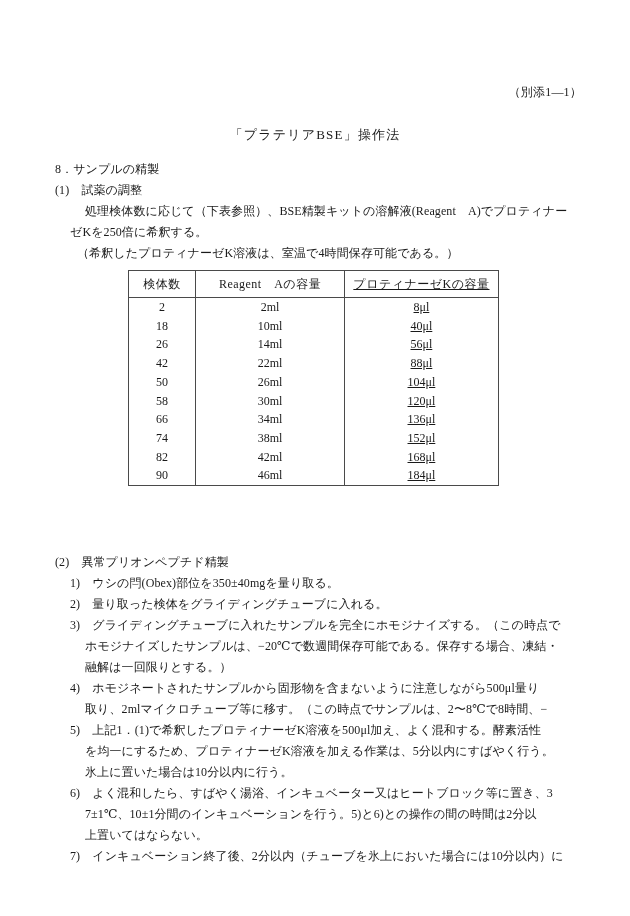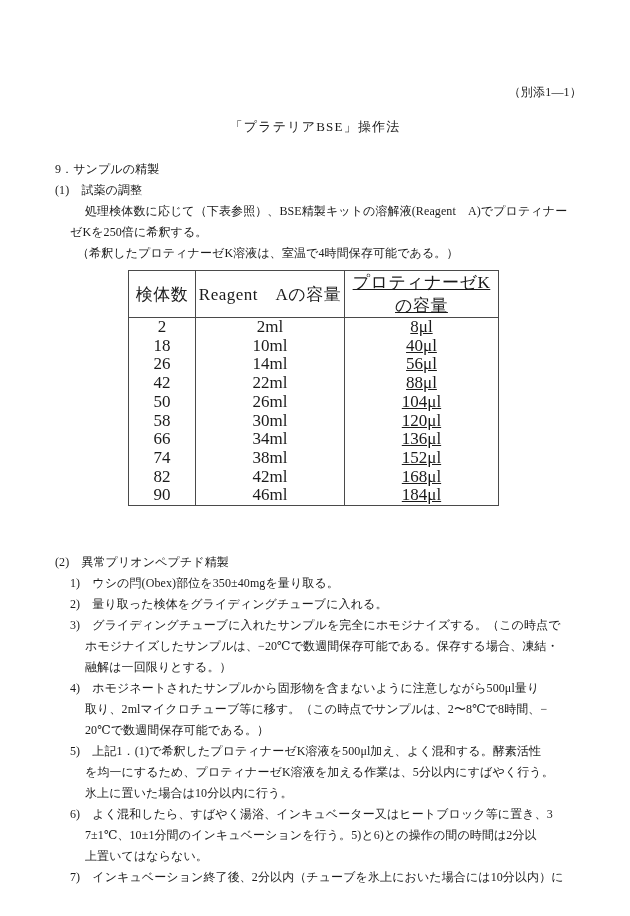--- a/index.html
+++ b/index.html
@@ -25,21 +25,21 @@
   .doc-ref {
     position: absolute;
     top: 84px;
     right: 48px;
     font-size: 12px;
     letter-spacing: 0.2px;
     white-space: nowrap;
   }
   .doc-title {
     position: absolute;
-    top: 118px;
+    top: 126px;
     left: 0;
     width: 630px;
     text-align: center;
     font-size: 13px;
     letter-spacing: 1.2px;
   }
   .body-block {
     position: absolute;
     top: 159px;
     left: 55px;
@@ -59,21 +59,21 @@
   
   .tbl-wrap {
     position: absolute;
     top: 270px;
     left: 128px;
     width: 371px;
   }
   table.reagent {
     border-collapse: collapse;
     width: 371px;
-    font-size: 17px;
+    font-size: 12px;
     border: 1px solid #4a4a4a;
   }
   table.reagent th,
   table.reagent td {
     text-align: center;
     font-weight: normal;
     padding: 0;
   }
   table.reagent thead th {
     height: 26px;
@@ -100,21 +100,21 @@
 </head>
 <body>
 
 <div class="page">
 
   <div class="doc-ref">（別添1—1）</div>
 
   <div class="doc-title">「プラテリアBSE」操作法</div>
 
   <div class="body-block">
-    <div class="ln i0">9．サンプルの精製</div>
+    <div class="ln i0">8．サンプルの精製</div>
     <div class="ln i0">(1)　試薬の調整</div>
     <div class="ln i2">処理検体数に応じて（下表参照）、BSE精製キットの溶解液(Reagent　A)でプロティナー</div>
     <div class="ln i1">ゼKを250倍に希釈する。</div>
     <div class="ln i3">（希釈したプロティナーゼK溶液は、室温で4時間保存可能である。）</div>
   </div>
 
   <div class="tbl-wrap">
     <table class="reagent">
       <thead>
         <tr>
@@ -181,21 +181,20 @@
   <div class="lower-block">
     <div class="ln i0">(2)　異常プリオンペプチド精製</div>
     <div>
         <div class="ln i1"><span>1)</span><span>　</span><span>ウシの閂(Obex)部位を350±40mgを量り取る。</span></div>
         <div class="ln i1"><span>2)</span><span>　</span><span>量り取った検体をグライディングチューブに入れる。</span></div>
         <div class="ln i1"><span>3)</span><span>　</span><span>グライディングチューブに入れたサンプルを完全にホモジナイズする。（この時点で</span></div>
         <div class="ln i2">ホモジナイズしたサンプルは、−20℃で数週間保存可能である。保存する場合、凍結・</div>
         <div class="ln i2">融解は一回限りとする。）</div>
         <div class="ln i1"><span>4)</span><span>　</span><span>ホモジネートされたサンプルから固形物を含まないように注意しながら500μl量り</span></div>
         <div class="ln i2">取り、2mlマイクロチューブ等に移す。（この時点でサンプルは、2〜8℃で8時間、−</div>
-        <div class="ln i2">20℃で数週間保存可能である。）</div>
         <div class="ln i1"><span>5)</span><span>　</span><span>上記1．(1)で希釈したプロティナーゼK溶液を500μl加え、よく混和する。酵素活性</span></div>
         <div class="ln i2">を均一にするため、プロティナーゼK溶液を加える作業は、5分以内にすばやく行う。</div>
         <div class="ln i2">氷上に置いた場合は10分以内に行う。</div>
         <div class="ln i1"><span>6)</span><span>　</span><span>よく混和したら、すばやく湯浴、インキュベーター又はヒートブロック等に置き、3</span></div>
         <div class="ln i2">7±1℃、10±1分間のインキュベーションを行う。5)と6)との操作の間の時間は2分以</div>
         <div class="ln i2">上置いてはならない。</div>
         <div class="ln i1"><span>7)</span><span>　</span><span>インキュベーション終了後、2分以内（チューブを氷上においた場合には10分以内）に</span></div>
       </div>
   </div>
 

